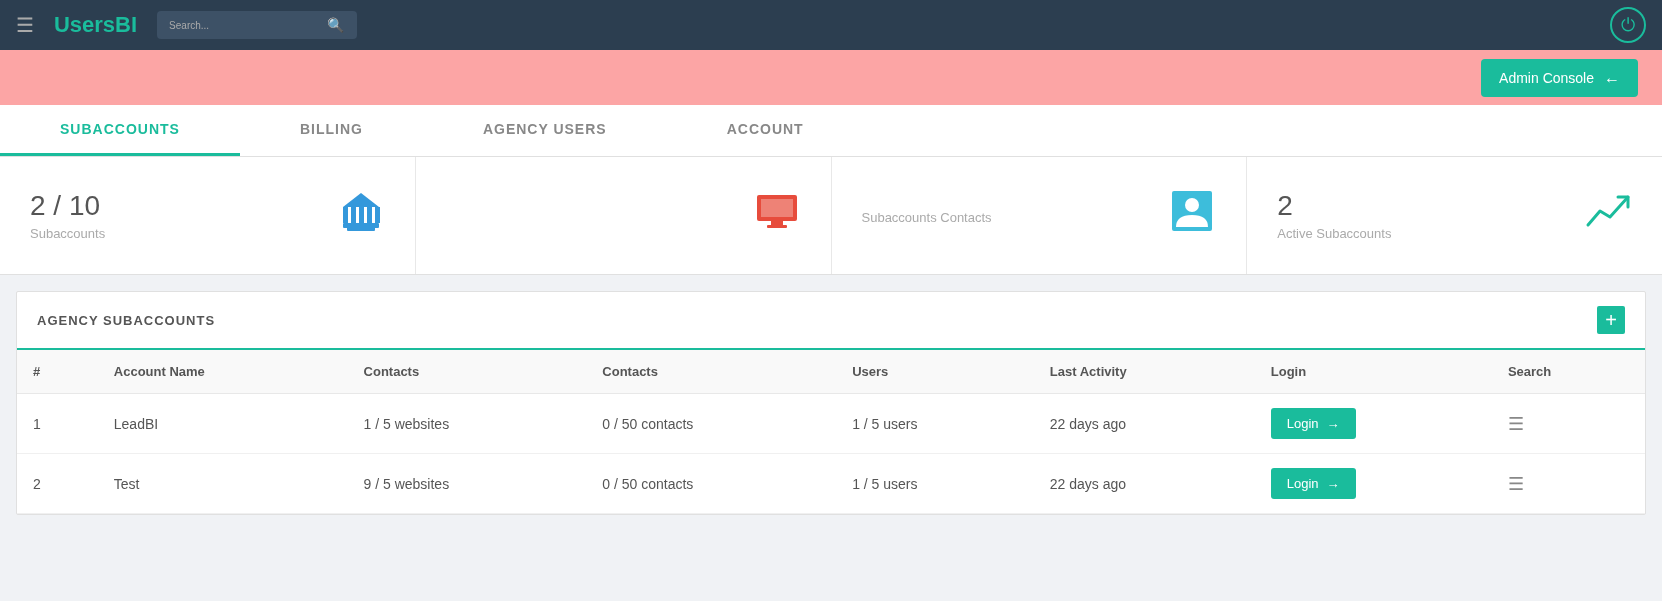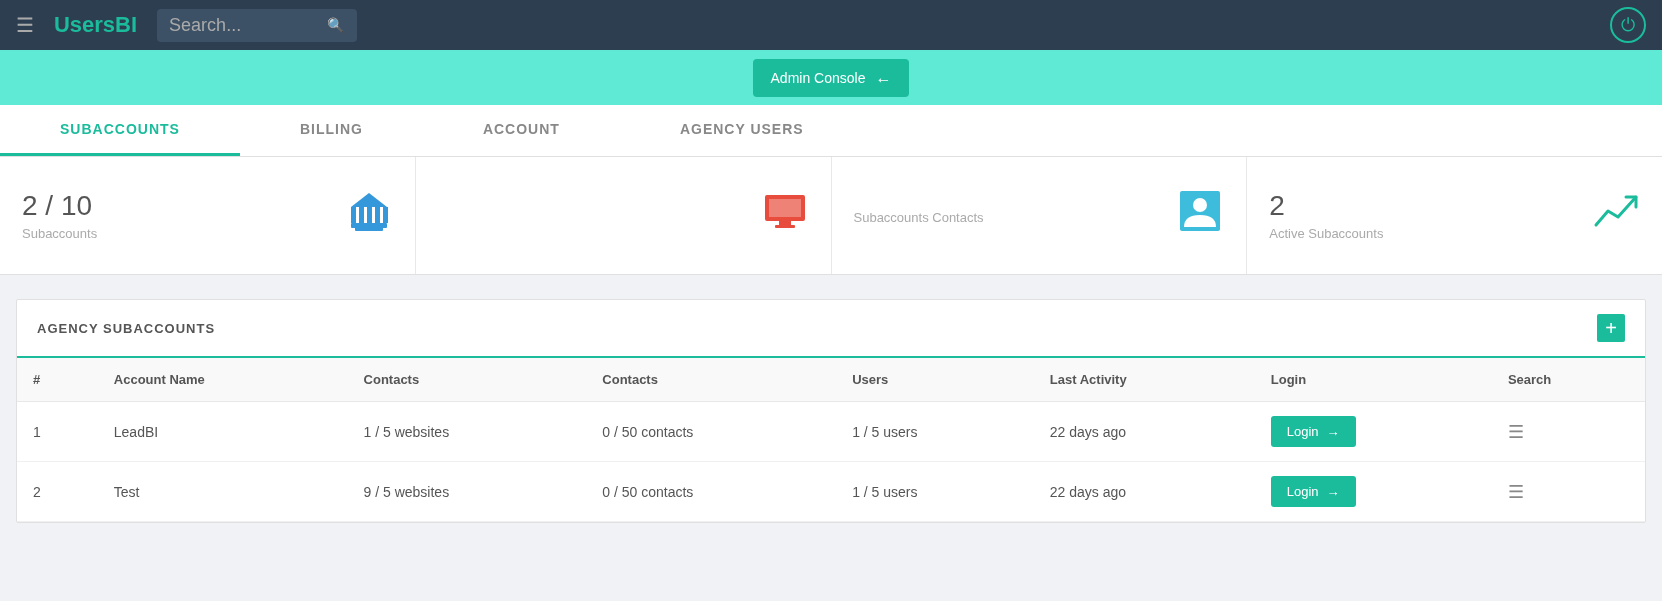--- a/index.html
+++ b/index.html
@@ -37,21 +37,21 @@
       width: 200px;
       display: flex;
       align-items: center;
       gap: 8px;
     }
     .search-bar input {
       background: transparent;
       border: none;
       outline: none;
       color: #ccc;
-      font-size: 18px;
+      font-size: 10px;
       width: 150px;
     }
     .search-bar input::placeholder { color: #aaa; }
     .search-icon-btn {
       color: #aaa;
       font-size: 14px;
     }
     .topnav-right {
       margin-left: auto;
     }
@@ -63,25 +63,25 @@
       display: flex;
       align-items: center;
       justify-content: center;
       color: #1abc9c;
       font-size: 18px;
       cursor: pointer;
     }
 
     
     .subheader {
-      background: #5eead4;
+      background: #fca5a5;
       height: 55px;
       display: flex;
       align-items: center;
-      justify-content: center;
+      justify-content: flex-end;
       padding: 4px 24px;
     }
     .admin-console-btn {
       background: #1abc9c;
       color: #fff;
       border: none;
       border-radius: 4px;
       padding: 10px 18px;
       font-size: 14px;
       cursor: pointer;
@@ -116,21 +116,21 @@
 
     
     .stats-row {
       display: flex;
       background: #fff;
       padding: 0;
       border-bottom: 1px solid #e0e0e0;
     }
     .stat-card {
       flex: 1;
-      padding: 30px 22px;
+      padding: 30px 30px;
       display: flex;
       align-items: center;
       border-right: 1px solid #e8e8e8;
     }
     .stat-card:last-child { border-right: none; }
     .stat-info .stat-value {
       font-size: 28px;
       font-weight: 300;
       color: #555;
     }
@@ -143,21 +143,21 @@
       font-size: 36px;
       margin-left: auto;
     }
     .icon-bank { color: #3498db; }
     .icon-monitor { color: #e74c3c; }
     .icon-user { color: #3dbddb; }
     .icon-trend { color: #1abc9c; }
 
     
     .agency-section {
-      margin: 24px 16px;
+      margin: 16px 16px;
       background: #fff;
       border: 1px solid #e0e0e0;
       border-radius: 2px;
     }
     .agency-header {
       display: flex;
       align-items: center;
       justify-content: space-between;
       padding: 14px 20px;
       border-bottom: 2px solid #1abc9c;
@@ -244,22 +244,22 @@
 <div class="subheader">
   <button class="admin-console-btn">
     <span>Admin Console</span>
     <span class="arrow">←</span>
   </button>
 </div>
 
 <div class="tabs">
   <div class="tab active">SUBACCOUNTS</div>
   <div class="tab">BILLING</div>
+  <div class="tab">AGENCY USERS</div>
   <div class="tab">ACCOUNT</div>
-  <div class="tab">AGENCY USERS</div>
 </div>
 
 <div class="stats-row">
 
   <div class="stat-card">
     <div class="stat-info">
       <div class="stat-value">2 / 10</div>
       <div class="stat-label">Subaccounts</div>
     </div>
     <div class="stat-icon icon-bank">

